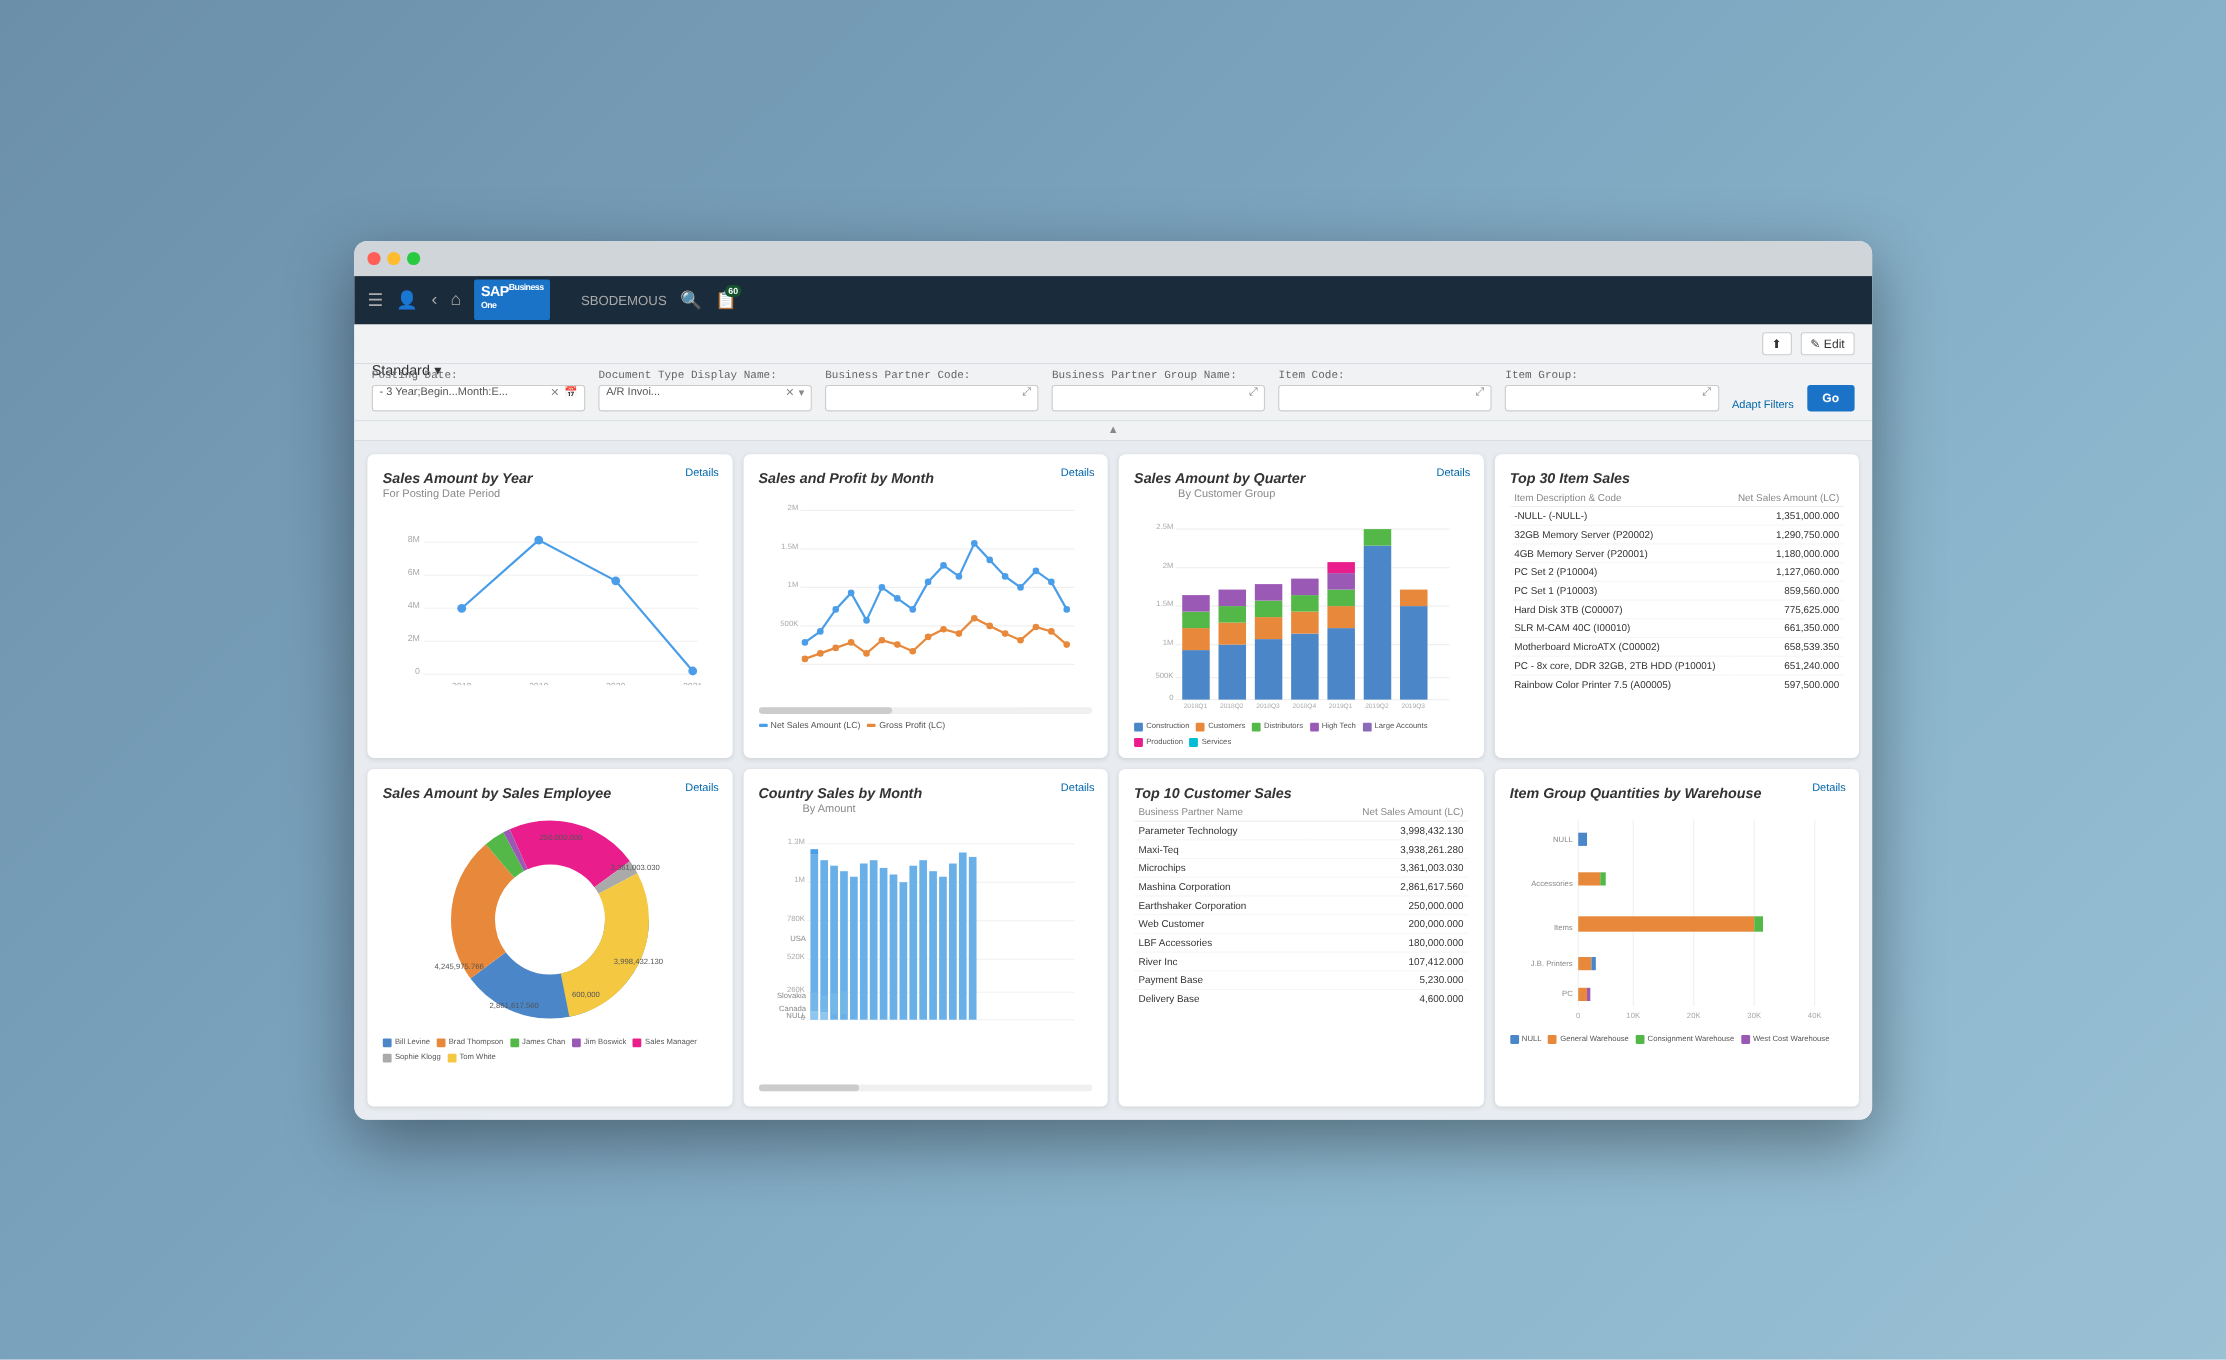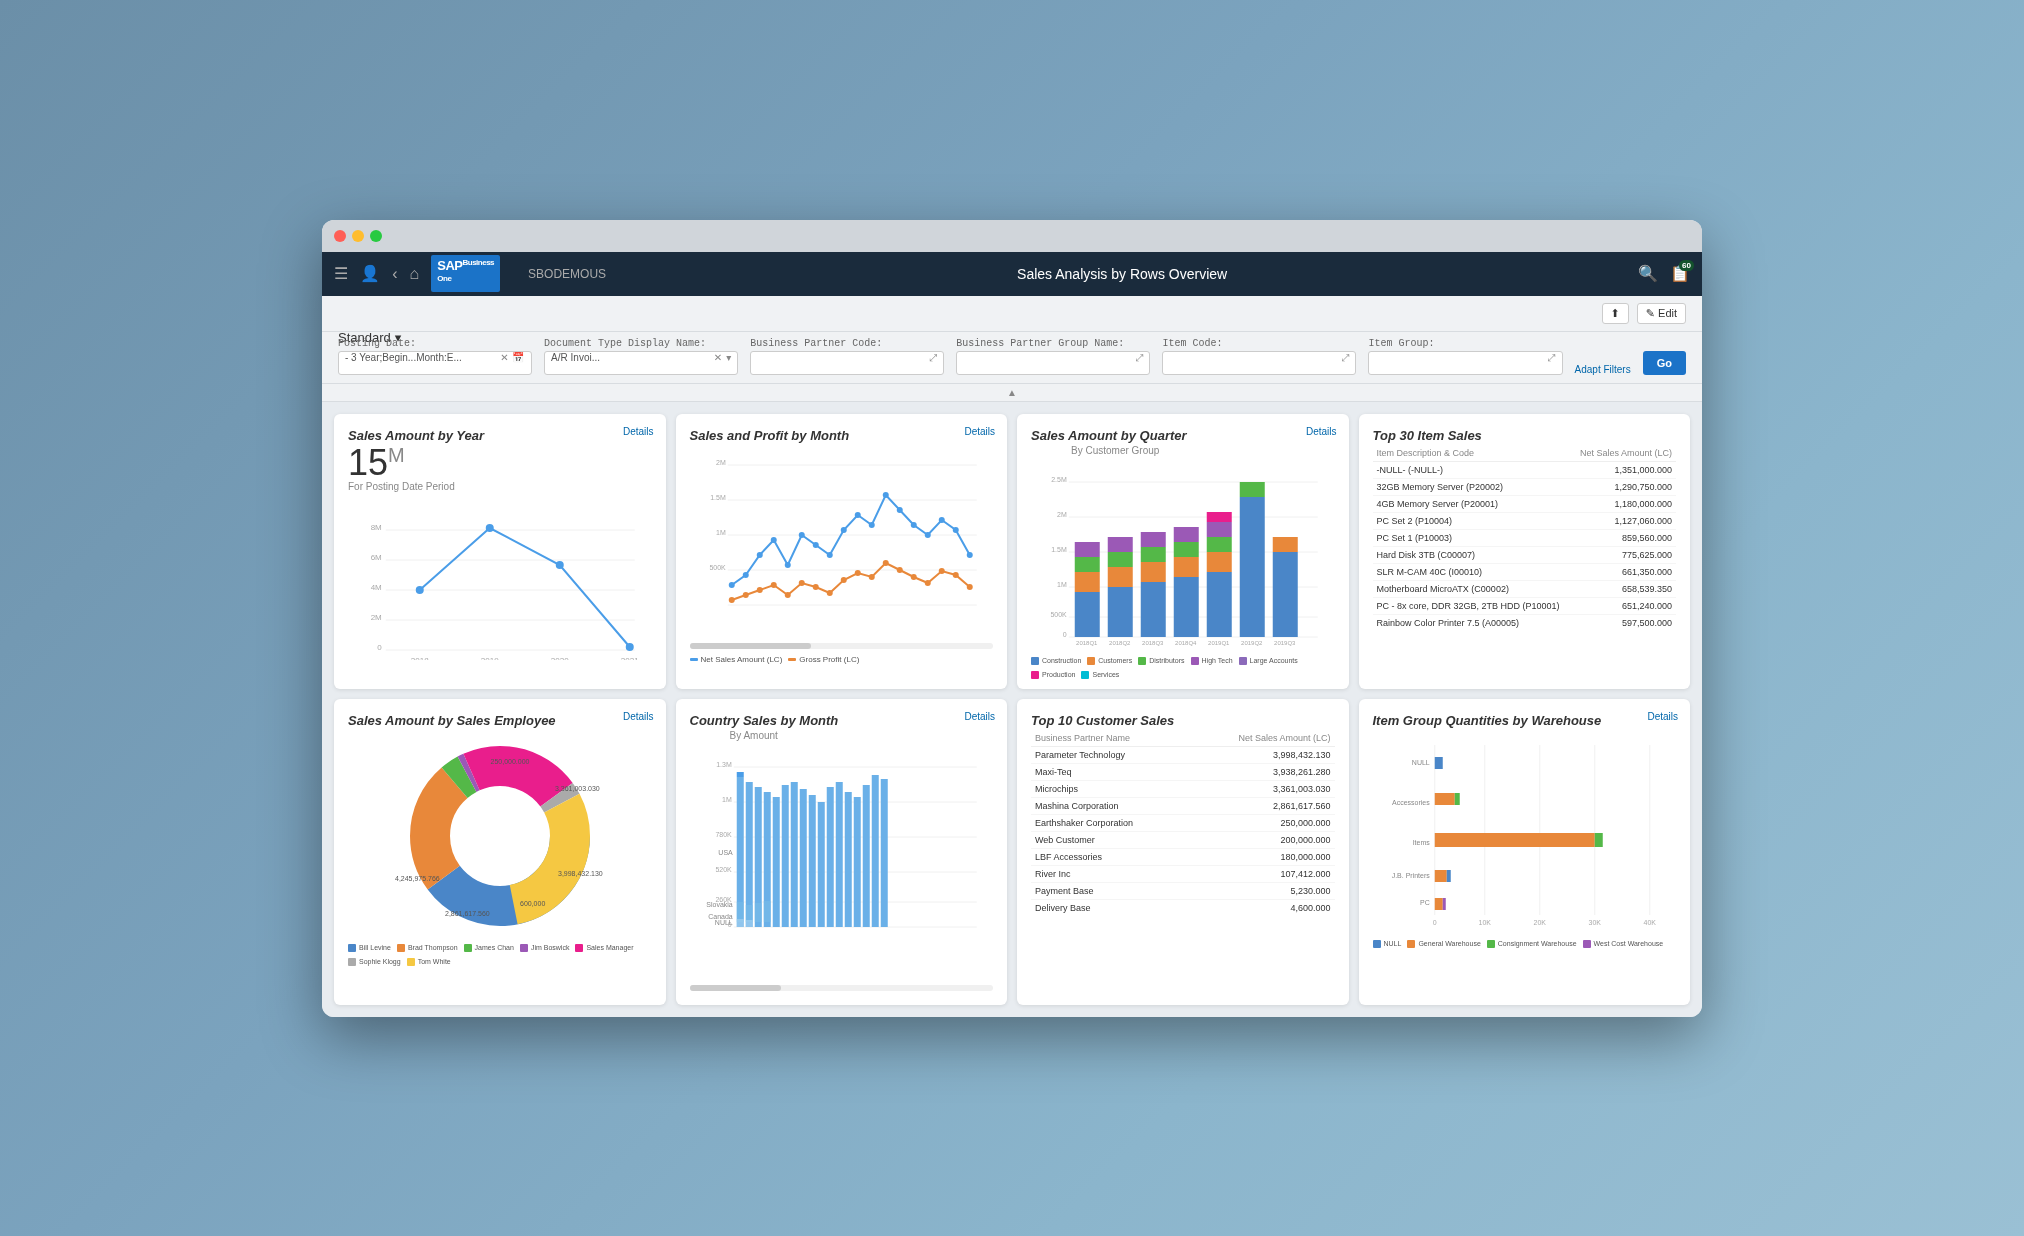--- a/index.html
+++ b/index.html
@@ -288,21 +288,20 @@
     <div class="dot dot-green"></div>
   </div>
 
   <div class="topbar">
     <span class="topbar-icon">☰</span>
     <span class="topbar-icon">👤</span>
     <span class="topbar-icon">‹</span>
     <span class="topbar-icon">⌂</span>
     <div class="sap-logo">SAP<span>Business<br>One</span></div>
     <span class="topbar-user">SBODEMOUS</span>
-    <div class="topbar-title">Sales Analysis by Rows Overview</div>
     <div class="topbar-right">
       <span class="icon">🔍</span>
       <div class="notif-badge">
         <span style="color:#aaa;font-size:16px;">📋</span>
         <span class="badge">60</span>
       </div>
     </div>
   </div>
 
   <div class="toolbar">
@@ -370,23 +369,20 @@
   </div>
 
   <div class="collapse-bar">
     <span class="collapse-icon">▲</span>
   </div>
 
   <div class="dashboard">
 
     <div class="card">
       <div class="card-title">Sales Amount by Year</div>
-      <div class="big-number">
-        <span>15</span><span class="big-number-unit">M</span>
-      </div>
       <div class="period-label">For Posting Date Period</div>
       <div class="card-details">Details</div>
       <div class="chart-area">
         <svg width="100%" height="160" viewBox="0 0 280 160">
 
           <text x="22" y="30" font-size="8" fill="#aaa" text-anchor="end">8M</text>
           <text x="22" y="60" font-size="8" fill="#aaa" text-anchor="end">6M</text>
           <text x="22" y="90" font-size="8" fill="#aaa" text-anchor="end">4M</text>
           <text x="22" y="120" font-size="8" fill="#aaa" text-anchor="end">2M</text>
           <text x="22" y="150" font-size="8" fill="#aaa" text-anchor="end">0</text>

